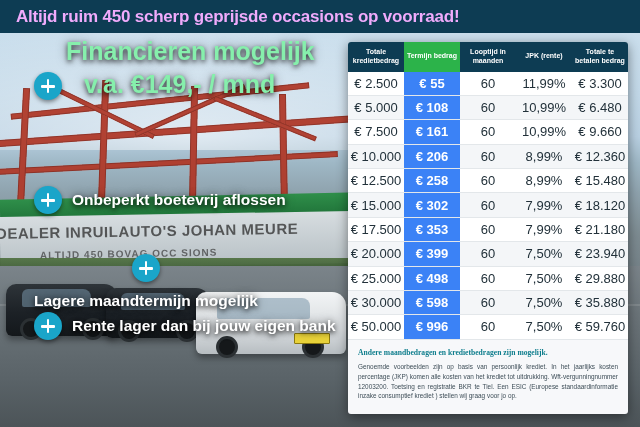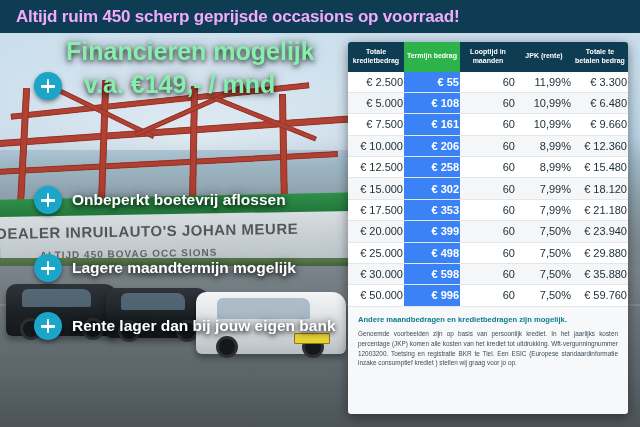--- a/index.html
+++ b/index.html
@@ -202,21 +202,21 @@
   .bullet .dot:after  { left: 12.75px; top: 7px; width: 2.5px; height: 14px; }
   .bullet .txt {
     color: #ffffff;
     font-size: 15.5px;
     font-weight: bold;
     white-space: nowrap;
     text-shadow: 0 2px 5px rgba(0,0,0,0.8), 0 0 10px rgba(0,0,0,0.5);
   }
   .bullet-main { left: 34px; top: 72px; }
   .b-1 { left: 34px; top: 186px; }
-  .b-2 { left: 34px; top: 254px; }
+  .b-2 { left: 34px; top: 254px; flex-direction: column; }
   .b-3 { left: 34px; top: 312px; }
 
   
   .card {
     position: absolute;
     left: 348px; top: 42px;
     width: 280px; height: 372px;
     background: #f7f8fa;
     border-radius: 3px;
     box-shadow: 0 3px 12px rgba(0,0,0,0.45);
@@ -231,23 +231,23 @@
     background: #0d3c53;
     color: #ffffff;
     font-size: 7px;
     font-weight: bold;
     padding: 6px 2px;
     line-height: 1.25;
     text-align: center;
     vertical-align: middle;
   }
   table.rates td {
-    font-size: 11px;
+    font-size: 13px;
     color: #22313a;
-    text-align: right;
+    text-align: center;
     padding: 4.2px 1px;
     border-bottom: 1px solid #e3e7ea;
     white-space: nowrap;
   }
   table.rates tr td:nth-child(2) {
     background: #3b82f6;
     color: #ffffff;
     font-weight: bold;
   }
   table.rates th:nth-child(2) {
@@ -267,20 +267,21 @@
   }
   .card-body {
     padding: 8px 10px 0 10px;
   }
   .note-title {
     color: #0d7d8c;
     font-size: 7.6px;
     font-weight: bold;
     line-height: 1.3;
     margin-bottom: 5px;
+    font-family: Liberation Serif, serif;
   }
   .note-text {
     color: #3d4d57;
     font-size: 6.4px;
     line-height: 1.5;
     text-align: justify;
   }
   .warn {
     position: absolute;
     left: 0; bottom: 0; width: 100%;

